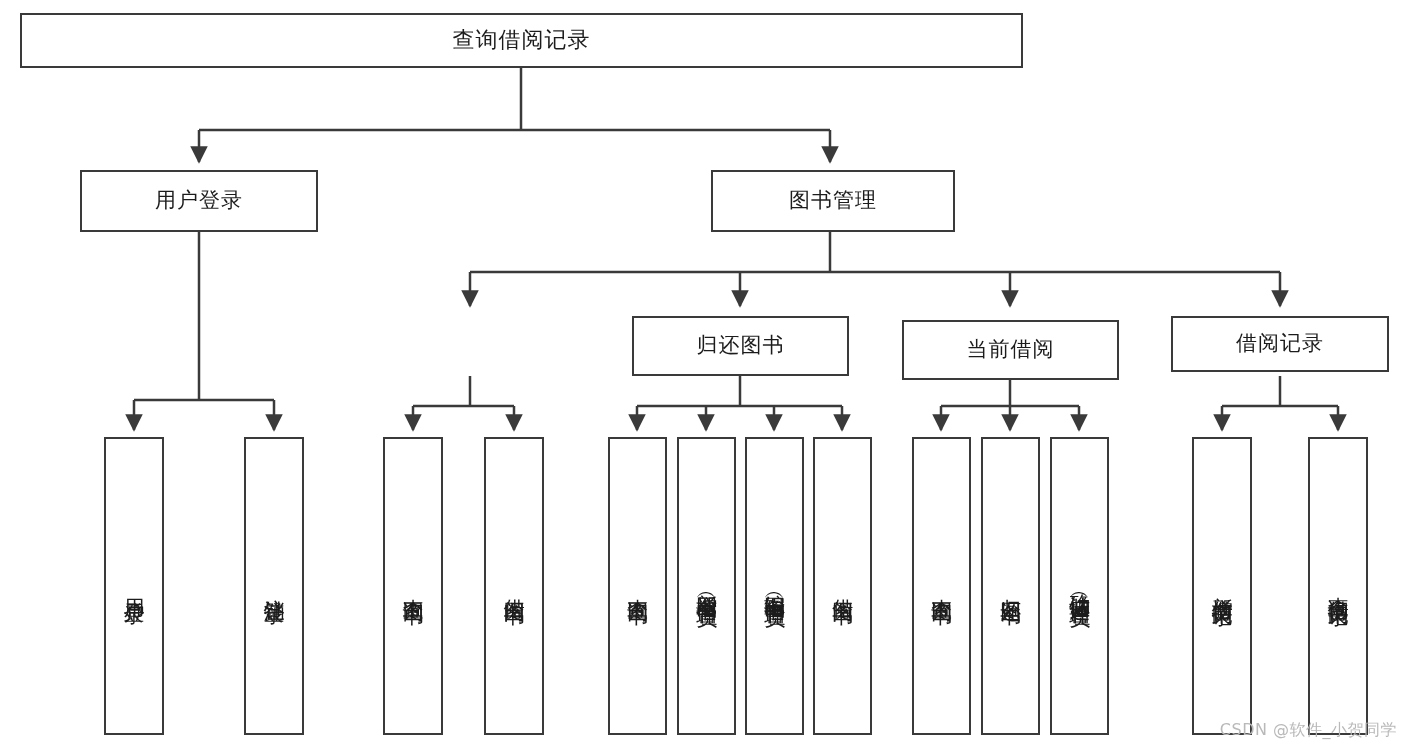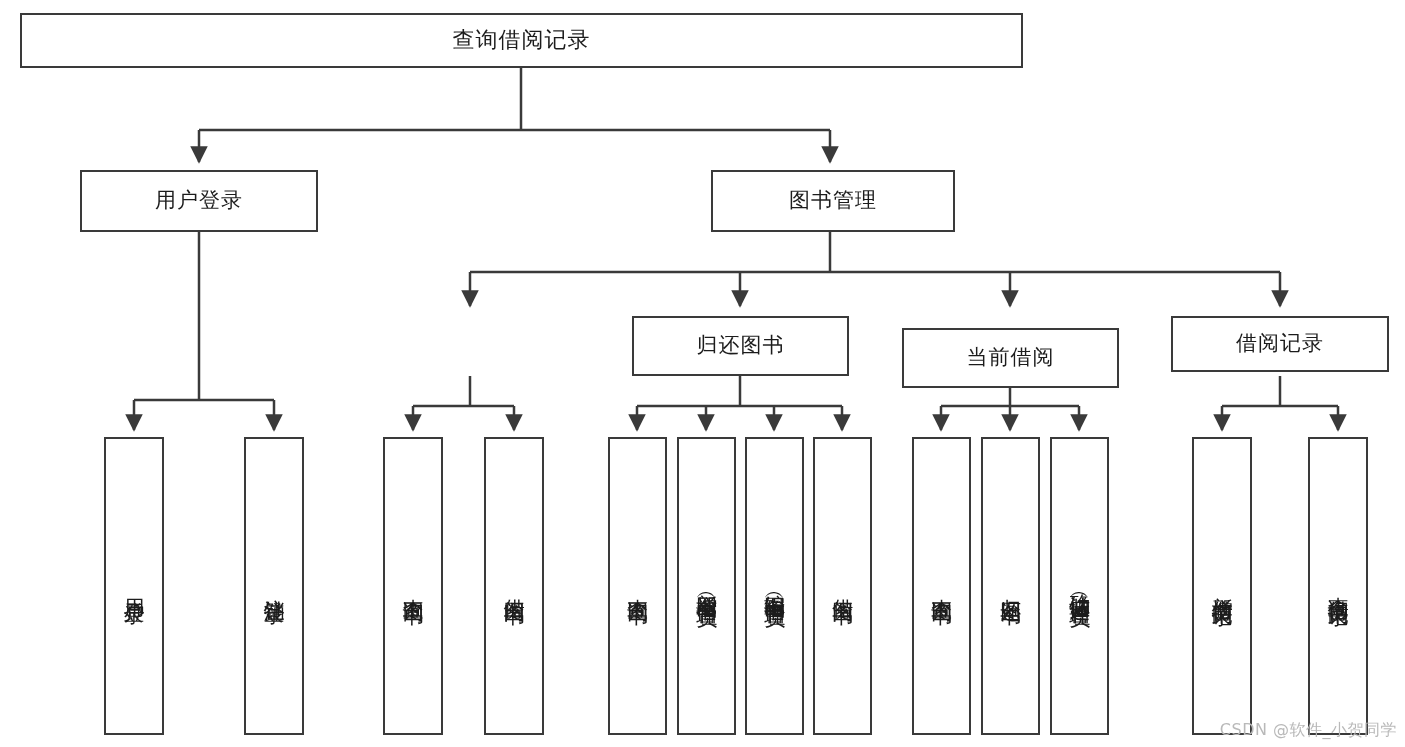--- a/index.html
+++ b/index.html
@@ -131,21 +131,21 @@
   <div class="node node-h" style="left:80px; top:170px; width:238px; height:62px;">
     <span>用户登录</span>
   </div>
   <div class="node node-h" style="left:711px; top:170px; width:244px; height:62px;">
     <span>图书管理</span>
   </div>
 
   <div class="node node-h" style="left:632px; top:316px; width:217px; height:60px;">
     <span>归还图书</span>
   </div>
-  <div class="node node-h" style="left:902px; top:328px; width:217px; height:60px;">
+  <div class="node node-h" style="left:902px; top:320px; width:217px; height:60px;">
     <span>当前借阅</span>
   </div>
   <div class="node node-h" style="left:1171px; top:316px; width:218px; height:56px;">
     <span>借阅记录</span>
   </div>
 
   <div class="node node-v" style="left:104px; top:437px; width:60px; height:298px;">
     <span>用户登录</span>
   </div>
   <div class="node node-v" style="left:244px; top:437px; width:60px; height:298px;">

